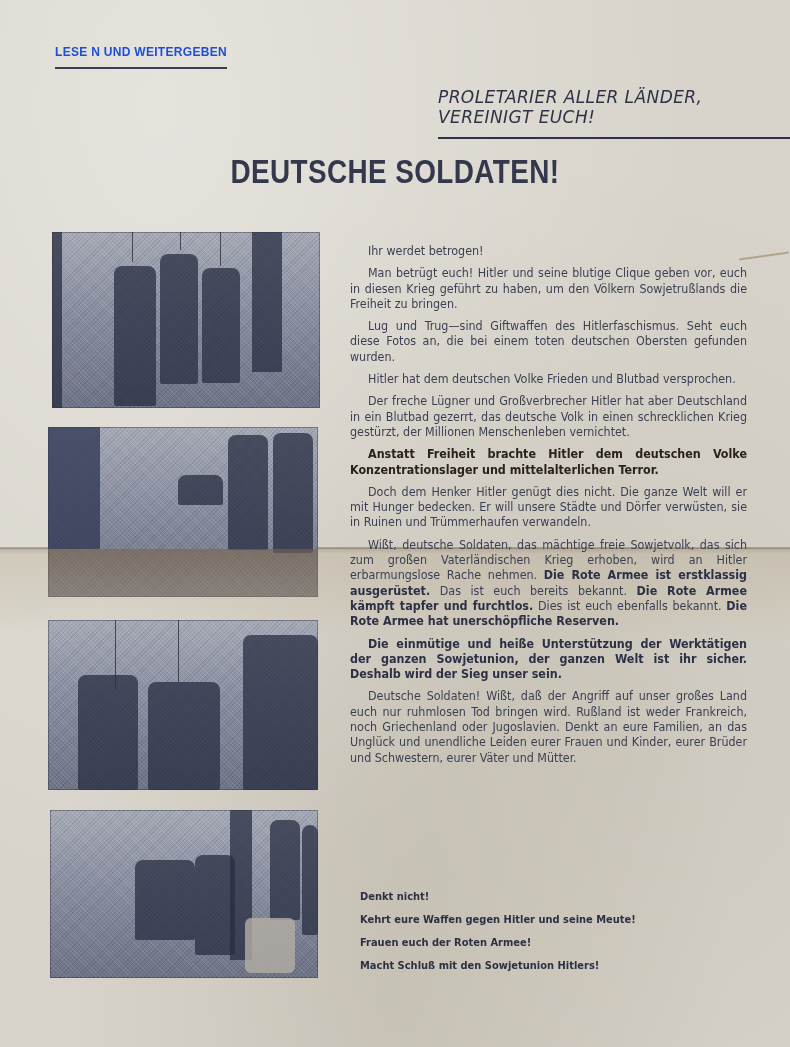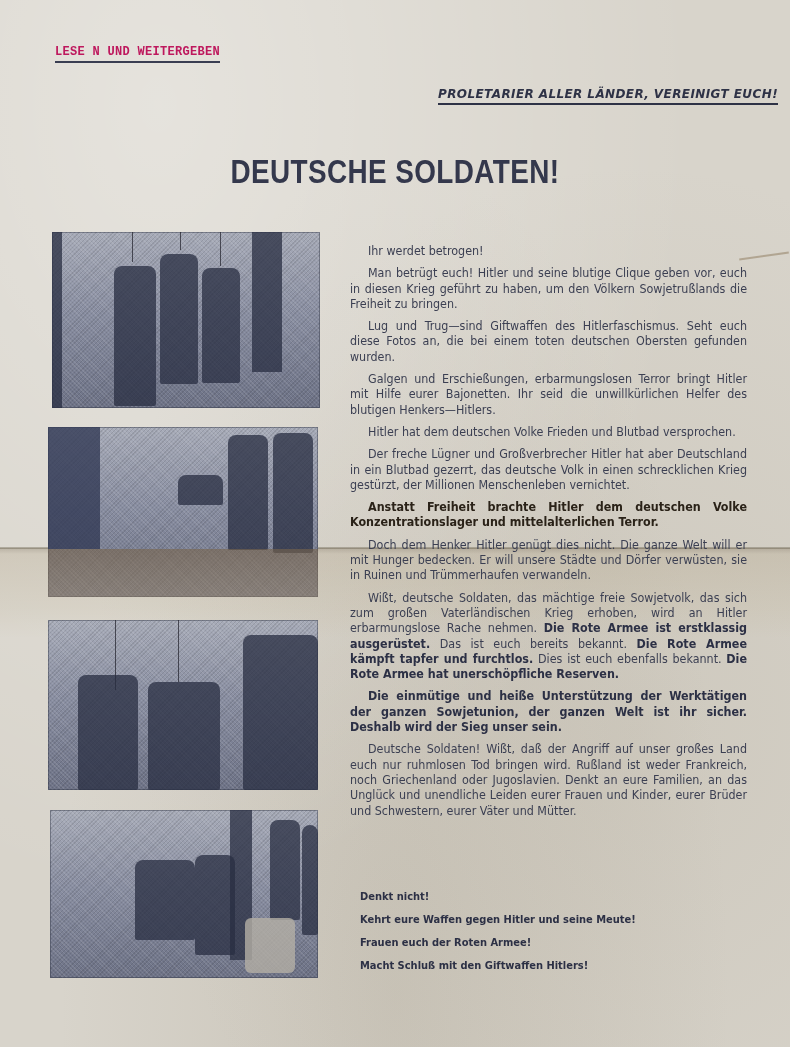--- a/index.html
+++ b/index.html
@@ -23,28 +23,28 @@
       background: rgba(90,80,60,0.35); pointer-events: none;
     }
     .tear {
       position: absolute; right: 0; top: 255px; width: 50px; height: 14px;
       border-top: 2px solid rgba(140,120,90,0.5);
       transform: rotate(-8deg); pointer-events: none;
     }
 
     .slogan-left {
       position: absolute; left: 55px; top: 45px;
-      font-family: Liberation Mono, monospace;
-      font-weight: bold; font-size: 12px; letter-spacing: 0.3px; color: #be185d;
-      border-bottom: 2px solid #3a3e52; padding-bottom: 2px;
+      font-family: Liberation Sans, sans-serif;
+      font-weight: bold; font-size: 12px; letter-spacing: 0.3px; color: #1d4ed8;
+      border-bottom: 2px solid #3a3e52; padding-bottom: 8px;
     }
     .slogan-right {
       position: absolute; left: 438px; top: 87px;
-      font-weight: bold; font-style: italic; font-size: 12px; letter-spacing: 0.4px; color: #2e3246;
-      border-bottom: 2px solid #2e3246; padding-bottom: 2px;
+      font-weight: normal; font-style: italic; font-size: 17px; letter-spacing: 0.4px; color: #2e3246;
+      border-bottom: 2px solid #2e3246; padding-bottom: 10px;
     }
     .title {
       position: absolute; left: 0; width: 790px; top: 152px; text-align: center;
       font-family: "Liberation Sans Narrow", "Liberation Sans", sans-serif;
       font-weight: bold; font-size: 34px; letter-spacing: 0.5px; color: #34384c;
       transform: scaleX(0.82); transform-origin: 395px 0;
     }
 
     .photo {
       position: absolute; overflow: hidden;
@@ -131,28 +131,27 @@
   <div class="shape" style="left:180px;top:0;width:22px;height:150px;border-radius:0;"></div>
   <div class="shape" style="left:220px;top:10px;width:30px;height:100px;"></div>
   <div class="shape" style="left:252px;top:15px;width:16px;height:110px;"></div>
   <div style="position:absolute;left:195px;top:108px;width:50px;height:55px;background:rgba(180,175,165,0.8);border-radius:6px;"></div>
 </div>
 
 <div class="body-text">
   <p class="first">Ihr werdet betrogen!</p>
   <p>Man betrügt euch! Hitler und seine blutige Clique geben vor, euch in diesen Krieg geführt zu haben, um den Völkern Sowjetrußlands die Freiheit zu bringen.</p>
   <p>Lug und Trug—sind Giftwaffen des Hitlerfaschismus. Seht euch diese Fotos an, die bei einem toten deutschen Obersten gefunden wurden.</p>
-  <p>Galgen und Erschießungen, erbarmungslosen Terror bringt Hitler mit Hilfe eurer Bajonetten. Ihr seid die unwillkürlichen Helfer des blutigen Henkers—Hitlers.</p>
   <p>Hitler hat dem deutschen Volke Frieden und Blutbad versprochen.</p>
   <p>Der freche Lügner und Großverbrecher Hitler hat aber Deutschland in ein Blutbad gezerrt, das deutsche Volk in einen schrecklichen Krieg gestürzt, der Millionen Menschenleben vernichtet.</p>
   <p class="bold dark">Anstatt Freiheit brachte Hitler dem deutschen Volke Konzentrationslager und mittelalterlichen Terror.</p>
   <p>Doch dem Henker Hitler genügt dies nicht. Die ganze Welt will er mit Hunger bedecken. Er will unsere Städte und Dörfer verwüsten, sie in Ruinen und Trümmerhaufen verwandeln.</p>
   <p class="mixed"><span>Wißt, deutsche Soldaten, das mächtige freie Sowjetvolk, das sich zum großen Vaterländischen Krieg erhoben, wird an Hitler erbarmungslose Rache nehmen. </span><span class="b">Die Rote Armee ist erstklassig ausgerüstet.</span><span> Das ist euch bereits bekannt. </span><span class="b">Die Rote Armee kämpft tapfer und furchtlos.</span><span> Dies ist euch ebenfalls bekannt. </span><span class="b">Die Rote Armee hat unerschöpfliche Reserven.</span></p>
   <p class="bold">Die einmütige und heiße Unterstützung der Werktätigen der ganzen Sowjetunion, der ganzen Welt ist ihr sicher. Deshalb wird der Sieg unser sein.</p>
   <p>Deutsche Soldaten! Wißt, daß der Angriff auf unser großes Land euch nur ruhmlosen Tod bringen wird. Rußland ist weder Frankreich, noch Griechenland oder Jugoslavien. Denkt an eure Familien, an das Unglück und unendliche Leiden eurer Frauen und Kinder, eurer Brüder und Schwestern, eurer Väter und Mütter.</p>
 </div>
 
 <div class="closing">
   <div>Denkt nicht!</div>
   <div>Kehrt eure Waffen gegen Hitler und seine Meute!</div>
   <div>Frauen euch der Roten Armee!</div>
-  <div>Macht Schluß mit den Giftwaffen Hitlers!</div>
+  <div>Macht Schluß mit den Sowjetunion Hitlers!</div>
 </div>
 
 </body></html>

